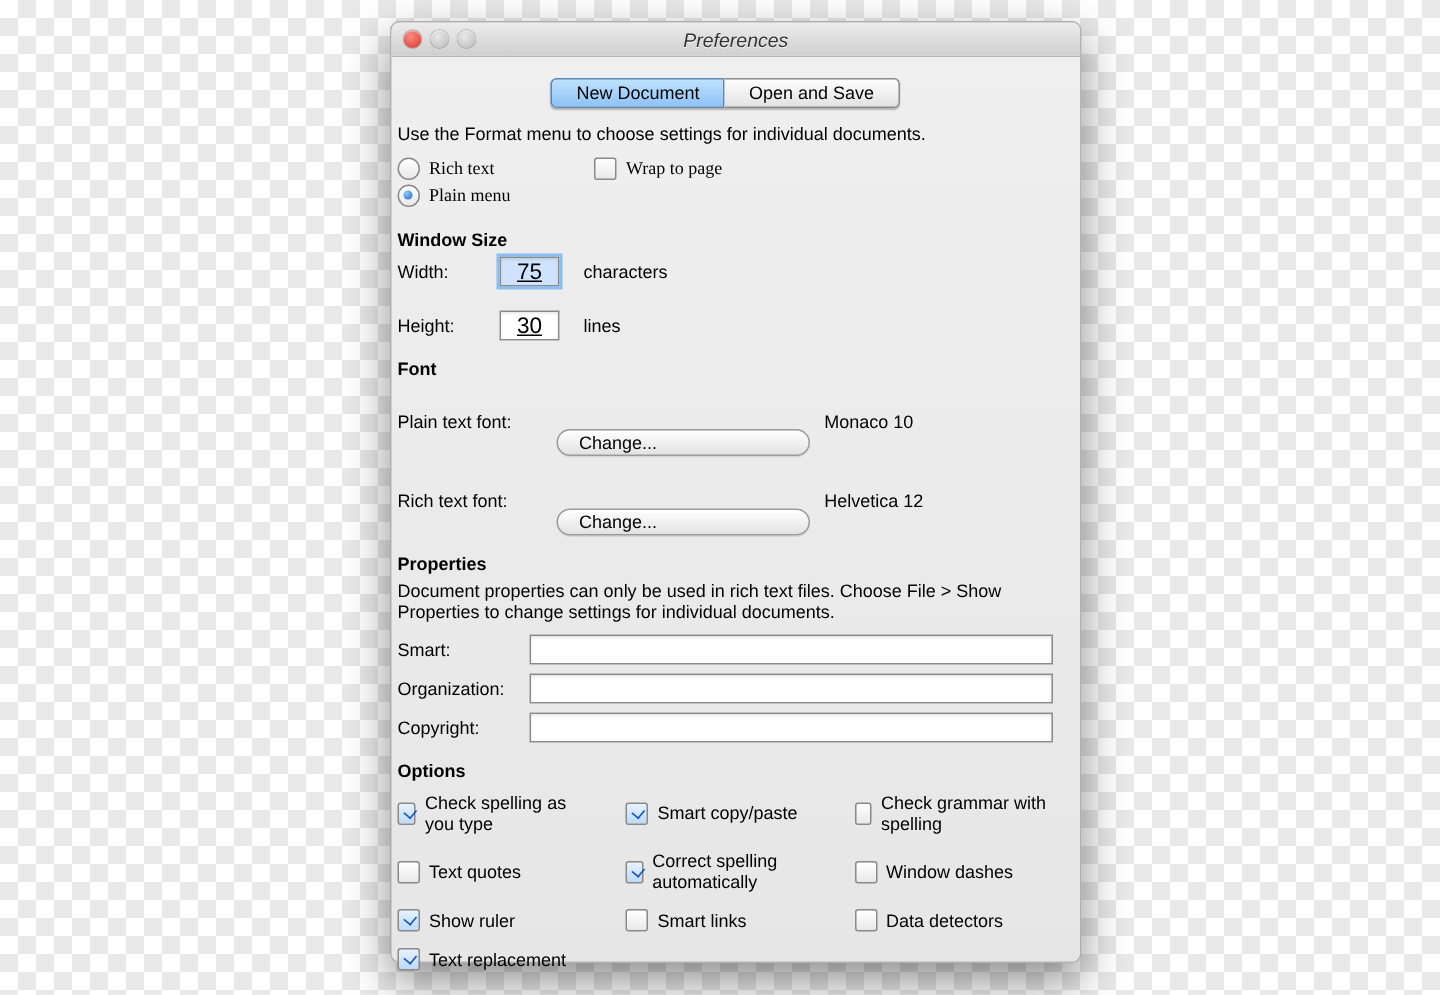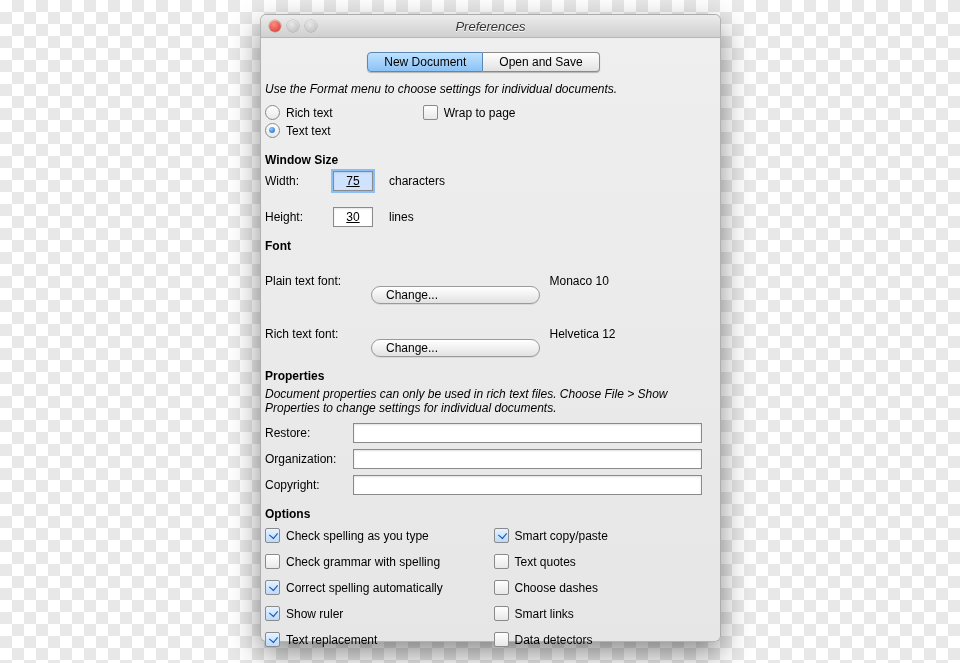--- a/index.html
+++ b/index.html
@@ -28,45 +28,45 @@
     color:#333;text-shadow:0 1px 0 #fff;}
   .body{padding:14px 18px 14px 4px;}
   .tabs{display:flex;justify-content:center;margin-bottom:10px;}
   .tabseg{display:inline-flex;border-radius:4px;box-shadow:0 1px 1px rgba(0,0,0,.25);}
   .tab{padding:2px 16px;font-size:12px;border:1px solid #8a8a8a;background:linear-gradient(#fefefe,#e2e2e2);cursor:default;}
   .tab:first-child{border-radius:4px 0 0 4px;}
   .tab:last-child{border-radius:0 4px 4px 0;border-left:none;}
   .tab.active{background:linear-gradient(#bfe2ff,#8cc2f5);border-color:#5b87b3;}
   .section{margin-bottom:12px;}
   .section h4{margin:4px 0 4px 0;font-size:12px;font-weight:bold;}
-  .help{font-size:12px;margin:0 0 6px 0;font-style:italic;}
+  .help{font-size:12px;margin:0 0 6px 0;}
   .row{display:flex;align-items:center;margin:3px 0;}
-  .twocol{display:flex;gap:90px;}
+  .twocol{display:flex;gap:56px;font-family:Liberation Serif, serif;}
   .radio,.checkbox{appearance:none;-webkit-appearance:none;width:13px;height:13px;margin:0 6px 0 0;
     border:1px solid #8a8a8a;background:linear-gradient(#fff,#e8e8e8);display:inline-block;vertical-align:middle;}
   .radio{border-radius:50%;position:relative;}
   .radio.checked::after{content:"";position:absolute;left:2.5px;top:2.5px;width:6px;height:6px;border-radius:50%;
     background:radial-gradient(circle at 35% 30%,#8fc8ff,#1766c9);}
   .checkbox{border-radius:2px;position:relative;}
   .checkbox.checked{background:linear-gradient(#e6f2ff,#bcdafc);}
   .checkbox.checked::after{content:"";position:absolute;left:2px;top:-1px;width:9px;height:11px;
     background:none;
     border-right:2px solid #1656b5;border-bottom:2px solid #1656b5;
     transform:rotate(40deg) scale(.55);transform-origin:center;}
   .lbl{font-size:12px;}
   .sizegrid{display:grid;grid-template-columns:52px 40px auto;row-gap:6px;column-gap:8px;align-items:center;gap:16px;}
-  .numinput{width:34px;height:16px;border:1px solid #8a8a8a;font-size:12px;text-align:center;
+  .numinput{width:34px;height:16px;border:1px solid #8a8a8a;font-size:15px;text-align:center;
     background:#fff;box-shadow:inset 0 1px 2px rgba(0,0,0,.1);text-decoration:underline;}
   .numinput.focus{outline:2px solid #8bbef2;outline-offset:0;background:#cfe3ff;}
   .fontgrid{display:grid;grid-template-columns:96px auto auto;row-gap:6px;column-gap:10px;align-items:center;}
   .btn{display:inline-block;padding:1px 14px;border:1px solid #9a9a9a;border-radius:10px;
     background:linear-gradient(#ffffff,#e2e2e2);font-size:12px;box-shadow:0 1px 0 rgba(0,0,0,.08);margin-top:29px;}
   .propgrid{display:grid;grid-template-columns:80px 1fr;row-gap:6px;column-gap:8px;align-items:center;margin-top:8px;}
   .textfield{height:16px;border:1px solid #8a8a8a;background:#fff;box-shadow:inset 0 1px 2px rgba(0,0,0,.12);}
-  .opts{display:grid;grid-template-columns:1fr 1fr;row-gap:5px;column-gap:20px;margin-top:0;}
+  .opts{display:grid;grid-template-columns:1fr 1fr 1fr;row-gap:5px;column-gap:20px;margin-top:0;}
   .footer{margin-top:14px;}
   .footer .btn{padding:2px 20px;font-size:19px;border-radius:12px;}
 </style>
 </head>
 <body>
 
 <div class="window">
   <div class="titlebar">
     <div class="traffic">
       <span class="tl red"></span>
@@ -88,21 +88,21 @@
     <div class="section">
       <p class="help">Use the Format menu to choose settings for individual documents.</p>
       <div class="twocol">
         <div>
           <div class="row">
             <span class="radio"></span>
             <span class="lbl">Rich text</span>
           </div>
           <div class="row">
             <span class="radio checked"></span>
-            <span class="lbl">Text text</span>
+            <span class="lbl">Plain menu</span>
           </div>
         </div>
         <div>
           <div class="row">
             <span class="checkbox"></span>
             <span class="lbl">Wrap to page</span>
           </div>
         </div>
       </div>
     </div>
@@ -128,21 +128,21 @@
         <span class="lbl">Rich text font:</span>
         <span class="btn">Change...</span>
         <span class="lbl">Helvetica 12</span>
       </div>
     </div>
 
     <div class="section">
       <h4>Properties</h4>
       <p class="help">Document properties can only be used in rich text files. Choose File &gt; Show Properties to change settings for individual documents.</p>
       <div class="propgrid">
-        <span class="lbl">Restore:</span>
+        <span class="lbl">Smart:</span>
         <input class="textfield" value="" style="">
         <span class="lbl">Organization:</span>
         <input class="textfield" value="" style="">
         <span class="lbl">Copyright:</span>
         <input class="textfield" value="" style="">
       </div>
     </div>
 
     <div class="section">
       <h4>Options</h4>
@@ -162,37 +162,37 @@
           <div class="row">
             <span class="checkbox"></span>
             <span class="lbl">Text quotes</span>
           </div>
           <div class="row">
             <span class="checkbox checked"></span>
             <span class="lbl">Correct spelling automatically</span>
           </div>
           <div class="row">
             <span class="checkbox"></span>
-            <span class="lbl">Choose dashes</span>
+            <span class="lbl">Window dashes</span>
           </div>
           <div class="row">
             <span class="checkbox checked"></span>
             <span class="lbl">Show ruler</span>
           </div>
           <div class="row">
             <span class="checkbox"></span>
             <span class="lbl">Smart links</span>
           </div>
           <div class="row">
+            <span class="checkbox"></span>
+            <span class="lbl">Data detectors</span>
+          </div>
+          <div class="row">
             <span class="checkbox checked"></span>
             <span class="lbl">Text replacement</span>
-          </div>
-          <div class="row">
-            <span class="checkbox"></span>
-            <span class="lbl">Data detectors</span>
           </div>
         </div>
     </div>
 
     <div class="footer">
       <span class="btn">Restore All Defaults</span>
     </div>
 
   </div>
 </div>

